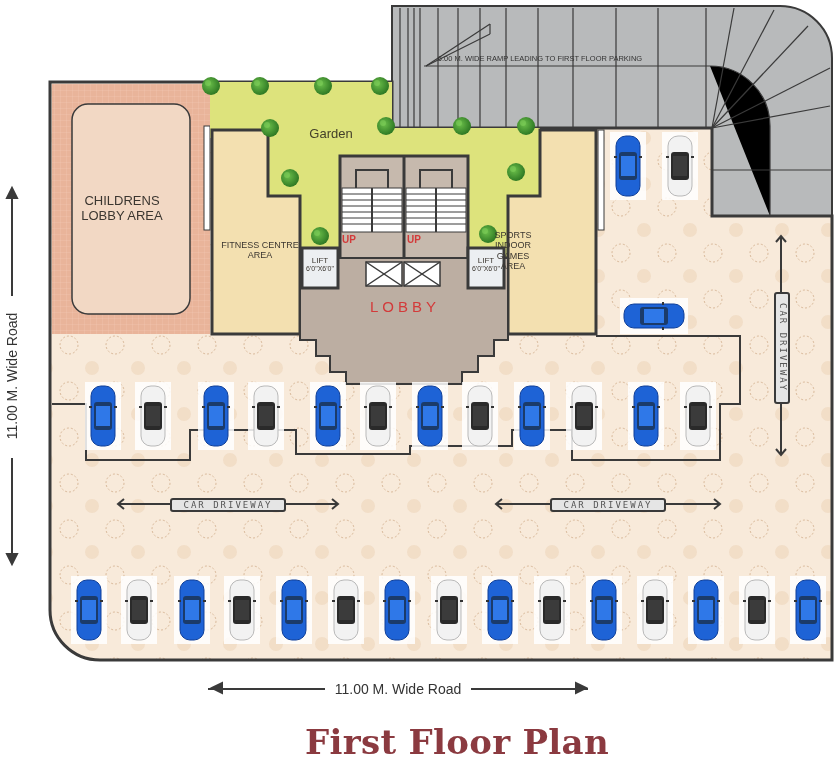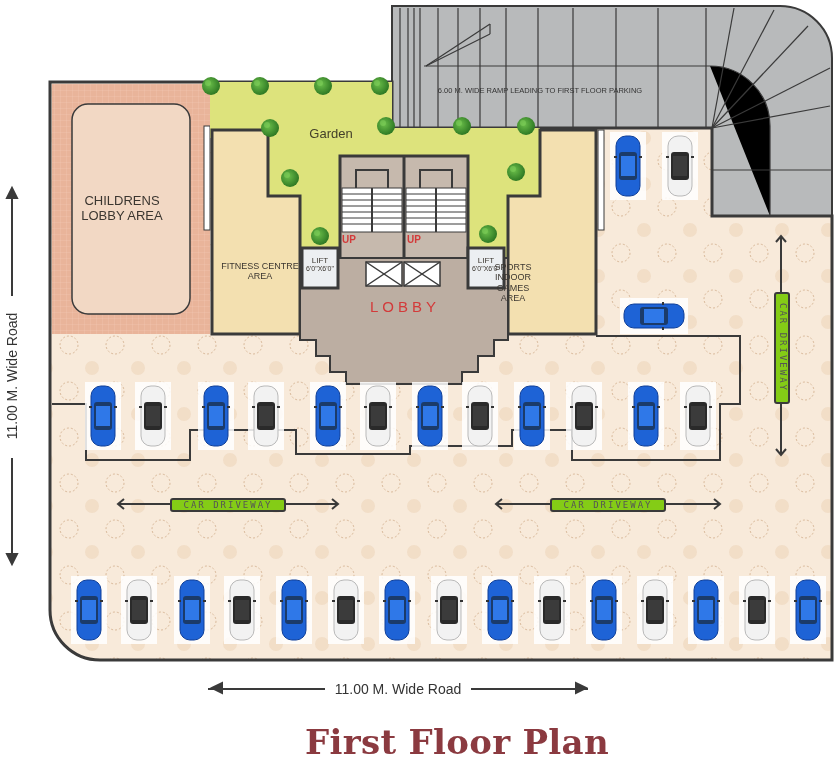--- a/index.html
+++ b/index.html
@@ -1,26 +1,26 @@
 <!DOCTYPE html>
 <html><head>
 <meta charset="utf-8">
 <style>
   html, body { margin: 0; padding: 0; background: #ffffff; }
   body { width: 834px; height: 768px; position: relative; overflow: hidden; font-family: "Liberation Sans", sans-serif; }
   #plan { position: absolute; left: 0; top: 0; }
   .lbl { position: absolute; color: #3b3630; text-align: center; line-height: 1.15; font-family: "Liberation Sans", sans-serif; }
-  .small { font-size: 9px; margin-top: 32px; }
+  .small { font-size: 9px; }
   .road-h { position: absolute; left: 208px; top: 680px; width: 380px; height: 18px; display: flex; align-items: center; }
   .road-h .line { flex: 1; height: 2px; background: #3a3a3a; position: relative; }
   .road-h .txt { font-size: 14px; color: #333; padding: 0 10px; white-space: nowrap; }
   .road-v { position: absolute; left: 0; top: 188px; width: 24px; height: 376px; }
   .road-v .txt { position: absolute; left: 12px; top: 188px; transform: translate(-50%, -50%) rotate(-90deg); font-size: 14px; color: #333; white-space: nowrap; }
   .title { position: absolute; left: 0; width: 834px; top: 722px; text-align: center; font-family: "DejaVu Serif", serif; font-weight: bold; font-size: 34px; color: #8b3a40; letter-spacing: 0.3px; padding-left: 40px; }
-  .drive-tag { position: absolute; background: #84cc16; border: 2px solid #3a3a3a; border-radius: 3px; font-size: 9px; letter-spacing: 2px; color: #555; text-align: center; line-height: 10px; font-family: "DejaVu Sans Mono", monospace; }
+  .drive-tag { position: absolute; background: #e5e5e5; border: 2px solid #3a3a3a; border-radius: 3px; font-size: 9px; letter-spacing: 2px; color: #555; text-align: center; line-height: 10px; font-family: "DejaVu Sans Mono", monospace; }
   .drive-tag.v { writing-mode: vertical-rl; }
   .lobby { position: absolute; left: 340px; top: 298px; width: 130px; text-align: center; color: #d33a3a; font-size: 15px; letter-spacing: 4px; font-family: "Liberation Sans", sans-serif; }
   .up { position: absolute; color: #d33a3a; font-size: 10px; font-weight: bold; }
 </style>
 </head>
 <body>
 
 <svg id="plan" width="834" height="768" viewBox="0 0 834 768" xmlns="http://www.w3.org/2000/svg">
   <defs>
     <pattern id="tiles" width="46" height="46" patternUnits="userSpaceOnUse">
@@ -450,21 +450,21 @@
 
 <div class="lbl small" style="left:430px; top:55px; width:220px; font-size:7.5px; color:#333;">6.00 M. WIDE RAMP LEADING TO FIRST FLOOR PARKING</div>
 
 <div class="lbl" style="left:72px; top:194px; width:100px; font-size:13px;">
   <div>CHILDRENS</div>
   <div>LOBBY AREA</div>
 </div>
 
 <div class="lbl" style="left:301px; top:127px; width:60px; font-size:13px; color:#44402a;">Garden</div>
 
-<div class="lbl small" style="left:212px; top:229px; width:96px;">
+<div class="lbl small" style="left:212px; top:240px; width:96px;">
   <div>FITNESS CENTRE</div>
   <div>AREA</div>
 </div>
 
 <div class="lbl small" style="left:479px; top:230px; width:68px;">
   <div>SPORTS</div>
   <div>INDOOR GAMES</div>
   <div>AREA</div>
 </div>
 

